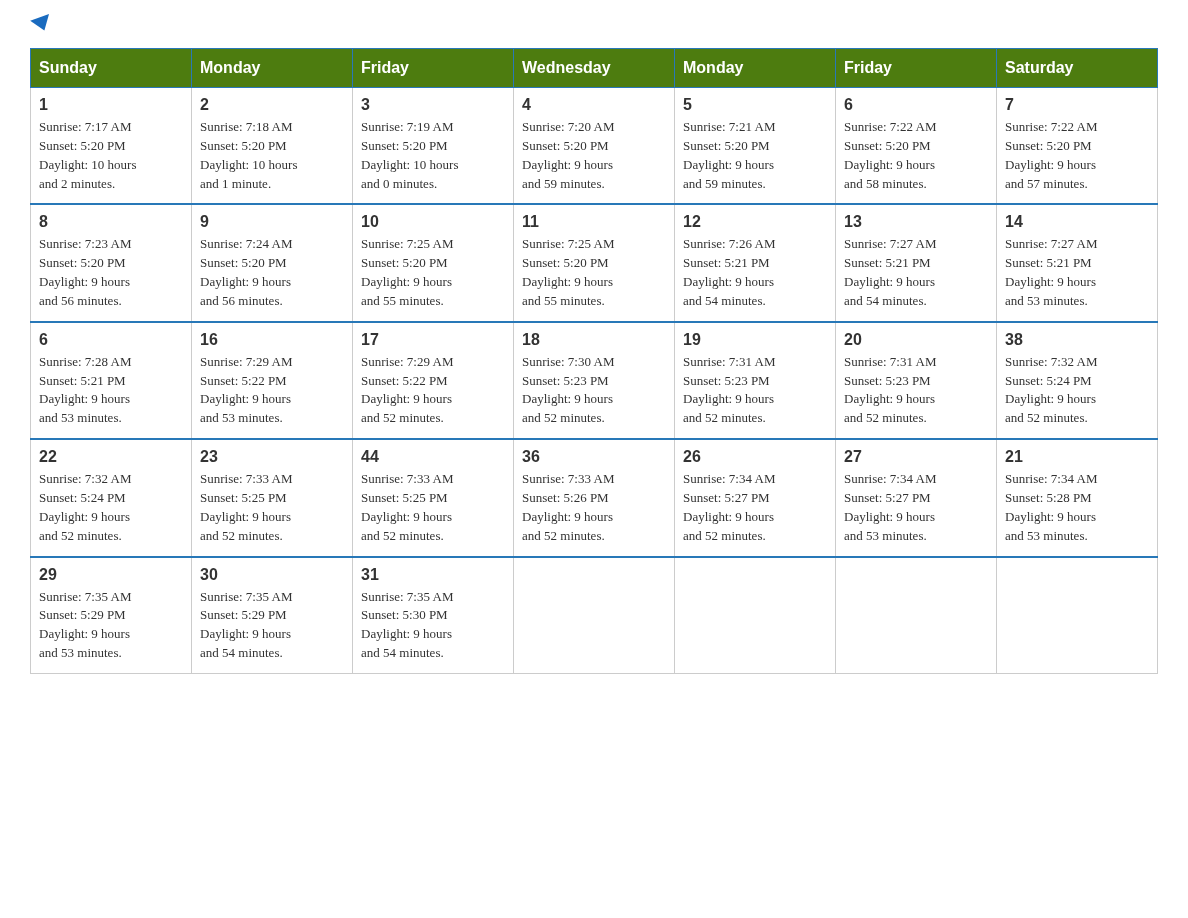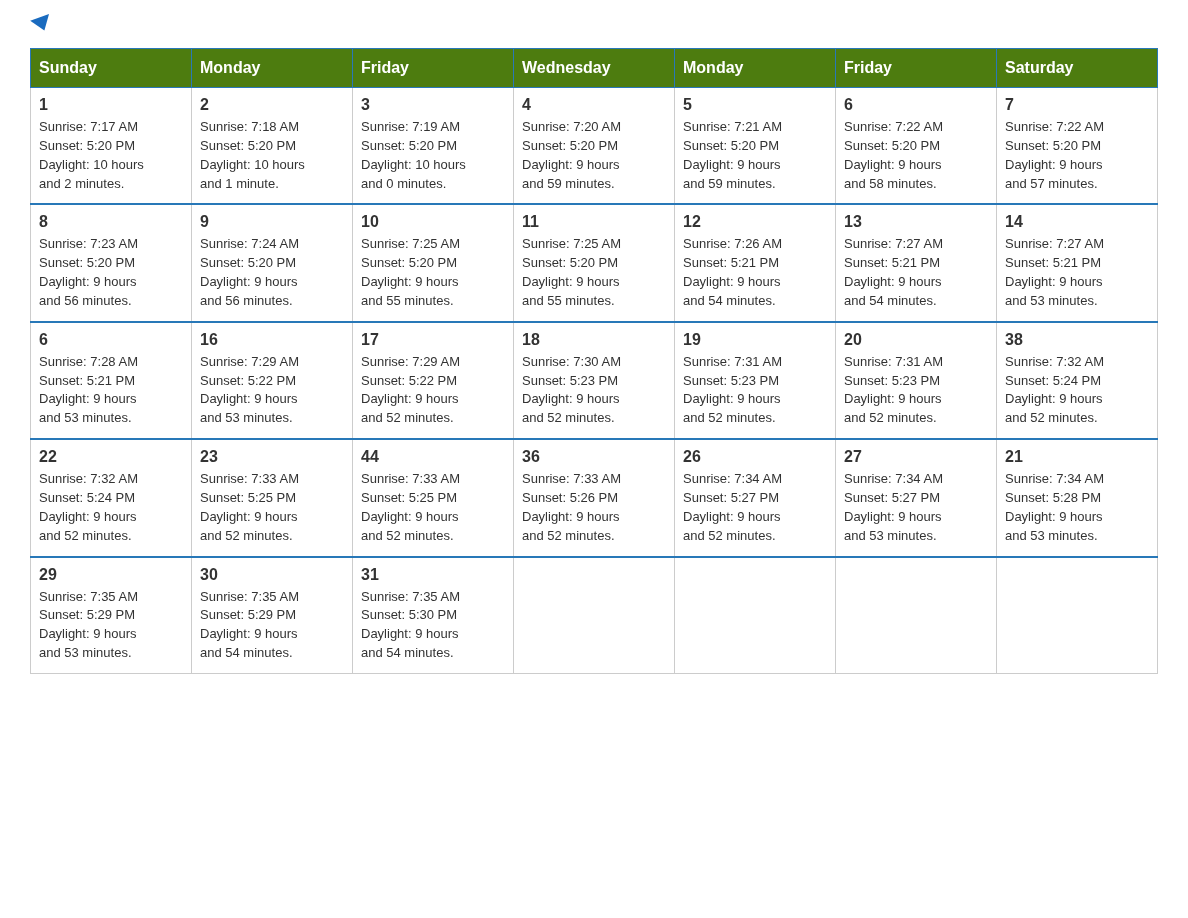--- a/index.html
+++ b/index.html
@@ -87,20 +87,21 @@
     .day-number {
       font-size: 16px;
       font-weight: bold;
       display: block;
       margin-bottom: 4px;
     }
     .day-info {
       font-size: 13px;
       line-height: 1.45;
       color: #333;
+      font-family: Liberation Serif, serif;
     }
     .empty-cell {
       background: #fff;
     }
     .row-divider td {
       border-top: 2px solid #2878b8;
     }
   </style>
 </head>
 <body>

